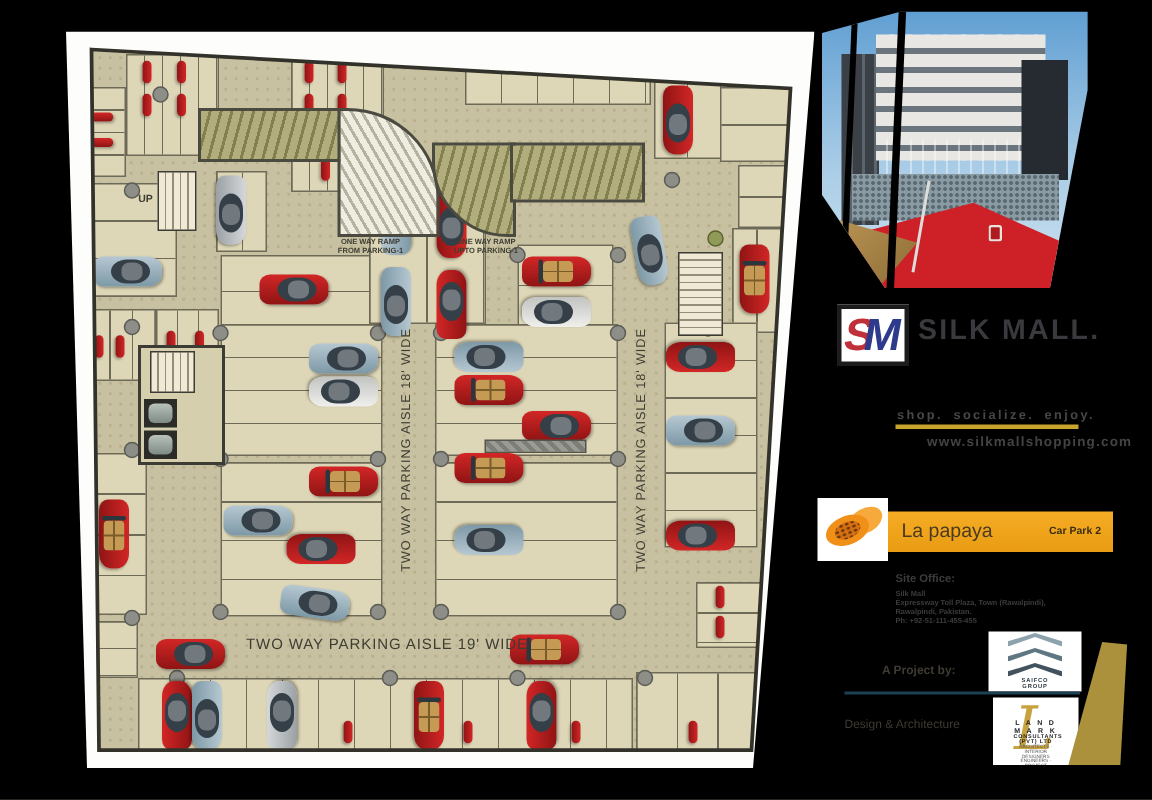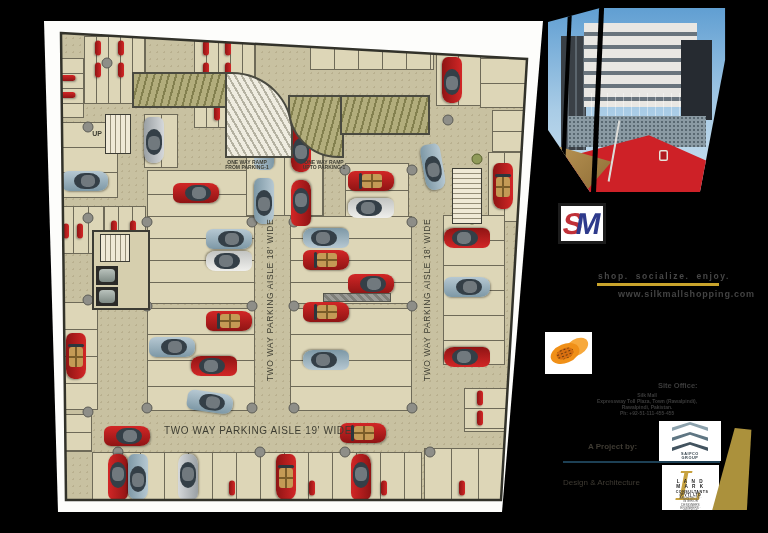--- a/index.html
+++ b/index.html
@@ -66,21 +66,21 @@
   #papaya-box{left:545px;top:332px;width:47px;height:42px;background:#fff;}
   .pap1{position:absolute;left:5px;top:12px;width:30px;height:19px;background:#f09018;border-radius:50%;
         transform:rotate(-22deg);}
   .pap1:after{content:"";position:absolute;inset:4px 6px;background:#d86f10;border-radius:50%;
         background-image:radial-gradient(#6b3a0c 1px,transparent 1.4px);background-size:4px 3px;}
   .pap2{position:absolute;left:20px;top:7px;width:24px;height:16px;background:#f7a93c;border-radius:50%;
         transform:rotate(-30deg);}
   #papaya-bar{left:592px;top:341px;width:150px;height:27px;background:linear-gradient(180deg,#f5ac24,#e99c14);}
   #papaya-name{position:absolute;left:9px;top:5px;font-size:13px;color:#4a3a20;}
   #papaya-sub{position:absolute;right:8px;top:10px;font-size:7px;font-weight:bold;color:#3a2c10;}
-  #siteoffice{left:597px;top:381px;color:#3c3c3c;text-align:center;}
+  #siteoffice{left:597px;top:381px;color:#3c3c3c;}
   #siteoffice .hd{font-weight:bold;font-size:7.5px;margin-bottom:3px;}
   #siteoffice .ln{font-weight:bold;font-size:8px;transform:scale(.62);transform-origin:0 0;
                   white-space:nowrap;height:6px;}
   #projlabel{left:588px;top:442px;font-weight:bold;font-size:8px;color:#3f3b33;}
   #saifco{left:659px;top:421px;width:62px;height:40px;background:#fff;text-align:center;}
   .chev{position:relative;width:36px;height:9px;margin:1px auto 0;
         clip-path:polygon(0 100%,50% 30%,100% 100%,100% 62%,50% 0,0 62%);}
   #saifco .t{font-weight:bold;font-size:7px;color:#2b3a44;letter-spacing:1px;transform:scale(.55);
              transform-origin:center top;margin-top:1px;}
   #divider{left:563px;top:461px;width:157px;height:2px;background:#1d4055;}
@@ -381,29 +381,34 @@
     <div class="ph" style="left:37%;top:60%;width:2px;height:62px;background:#dcdcd8;transform:rotate(10deg);"></div>
     <div class="slash" style="left:18px;width:4px;"></div>
     <div class="slash" style="left:49px;width:5px;"></div>
   </div>
 
   <div class="abs" id="brandrow">
     <div id="sm-box">
       <span class="s">S</span>
       <span class="m">M</span>
     </div>
+    <div id="brand-name">SILK MALL.</div>
   </div>
 
   <div class="abs" id="tagline">shop. socialize. enjoy.</div>
   <div class="abs" id="tagline-bar"></div>
   <div class="abs" id="website">www.silkmallshopping.com</div>
 
   <div class="abs" id="papaya-box">
     <div class="pap2"></div>
     <div class="pap1"></div>
+  </div>
+  <div class="abs" id="papaya-bar">
+    <span id="papaya-name">La papaya</span>
+    <span id="papaya-sub">Car Park 2</span>
   </div>
 
   <div class="abs" id="siteoffice">
     <div class="hd">Site Office:</div>
     <div class="ln">Silk Mall</div>
     <div class="ln">Expressway Toll Plaza, Town (Rawalpindi),</div>
     <div class="ln">Rawalpindi, Pakistan.</div>
     <div class="ln">Ph: +92-51-111-455-455</div>
   </div>
 

